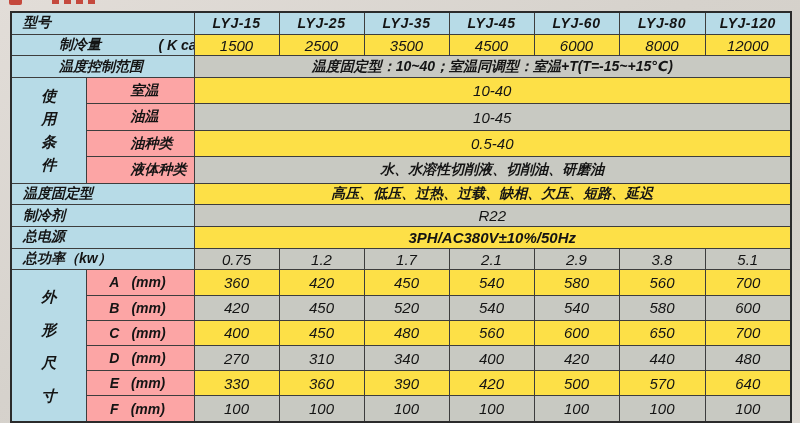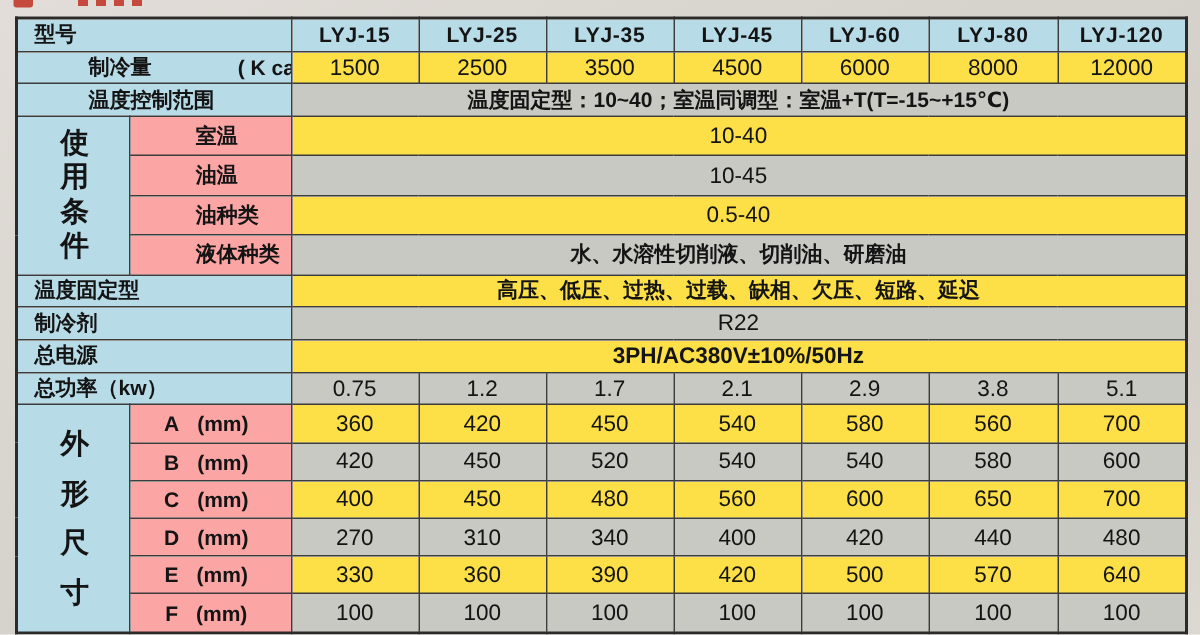--- a/index.html
+++ b/index.html
@@ -8,31 +8,31 @@
     font-family:"Liberation Sans","DejaVu Sans",sans-serif;
     background:linear-gradient(150deg,#e2ddd8 0%,#d6d2cc 45%,#d3cfc8 75%,#dcd8d2 100%);
   }
   .red-frag{position:absolute;top:0;height:5px;}
   .red-frag.a{left:9px;width:13px;background:#c5493d;border-radius:0 0 2px 2px;}
   .red-frag.b{left:52px;width:46px;height:4px;
     background:repeating-linear-gradient(90deg,#c5493d 0 7px,transparent 7px 12px);}
   table.spec{
     position:absolute;left:10px;top:11px;width:780px;height:412px;
     border-collapse:collapse;table-layout:fixed;
-    border:2px solid #2b2b2b;background:#f1efe9;
+    border:2px solid #2b2b2b;background:#f1efe9;font-style:italic;
   }
   td{
     border:1.5px solid #3d3d3d;padding:0 2px;overflow:hidden;white-space:nowrap;
     font-size:14px;color:#141414;text-align:center;vertical-align:middle;
   }
   td.lbl{background:#b7dbe7;font-weight:bold;text-align:left;padding:0 8px 0 11px;}
   td.slbl{background:#fca5a5;font-weight:bold;text-align:center;padding:0 13px 0 8px;}
   td.vlbl{background:#b7dbe7;text-align:center;padding:0;}
   .vstack{display:inline-block;width:17px;word-break:break-all;white-space:normal;
-    font-weight:bold;font-size:19px;}
+    font-weight:bold;font-size:15px;}
   .vstack.v4{line-height:23px;}
   .vstack.v6{line-height:33px;}
   .cellflex{display:flex;justify-content:space-between;align-items:center;width:100%;margin-left:36px;}
   .cellmid{display:flex;justify-content:center;align-items:center;gap:12px;width:100%;}
   td.hdr{background:#b7dbe7;font-weight:bold;letter-spacing:.5px;}
   td.w{background:#fde047;}
   td.g{background:#c8c9c2;}
   td.num{font-size:15px;}
   td.cn{font-weight:bold;}
 </style>

